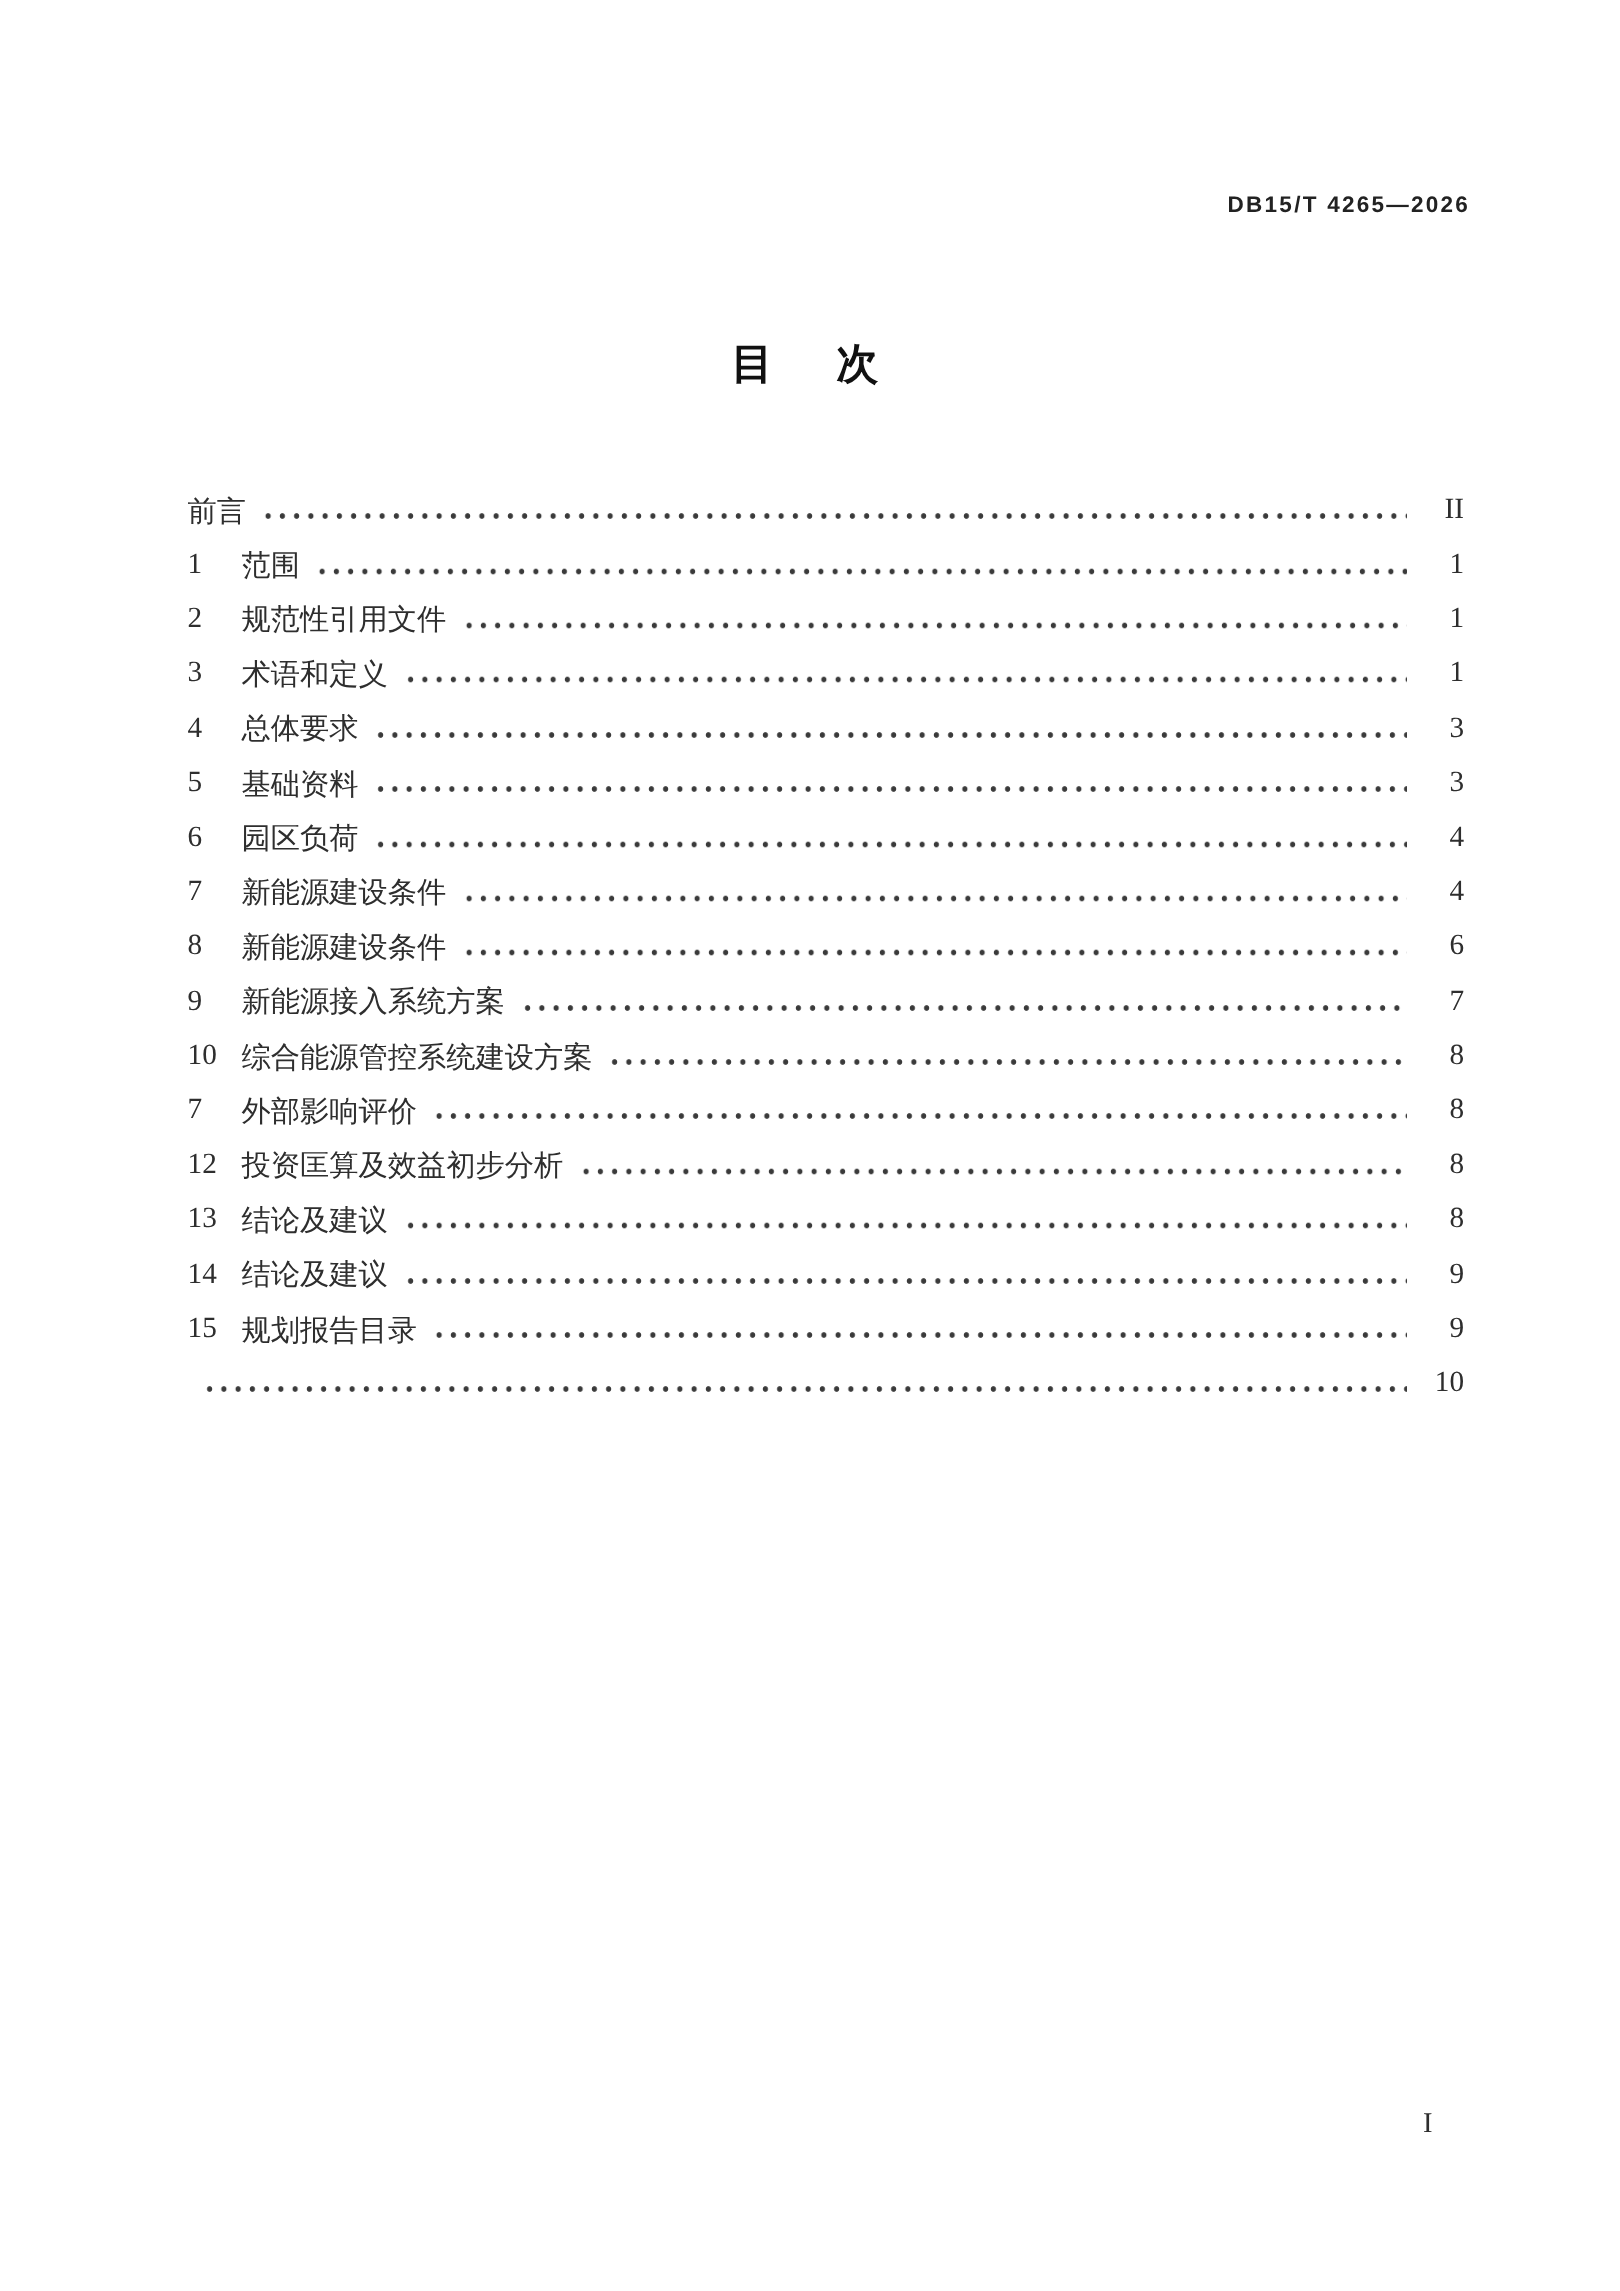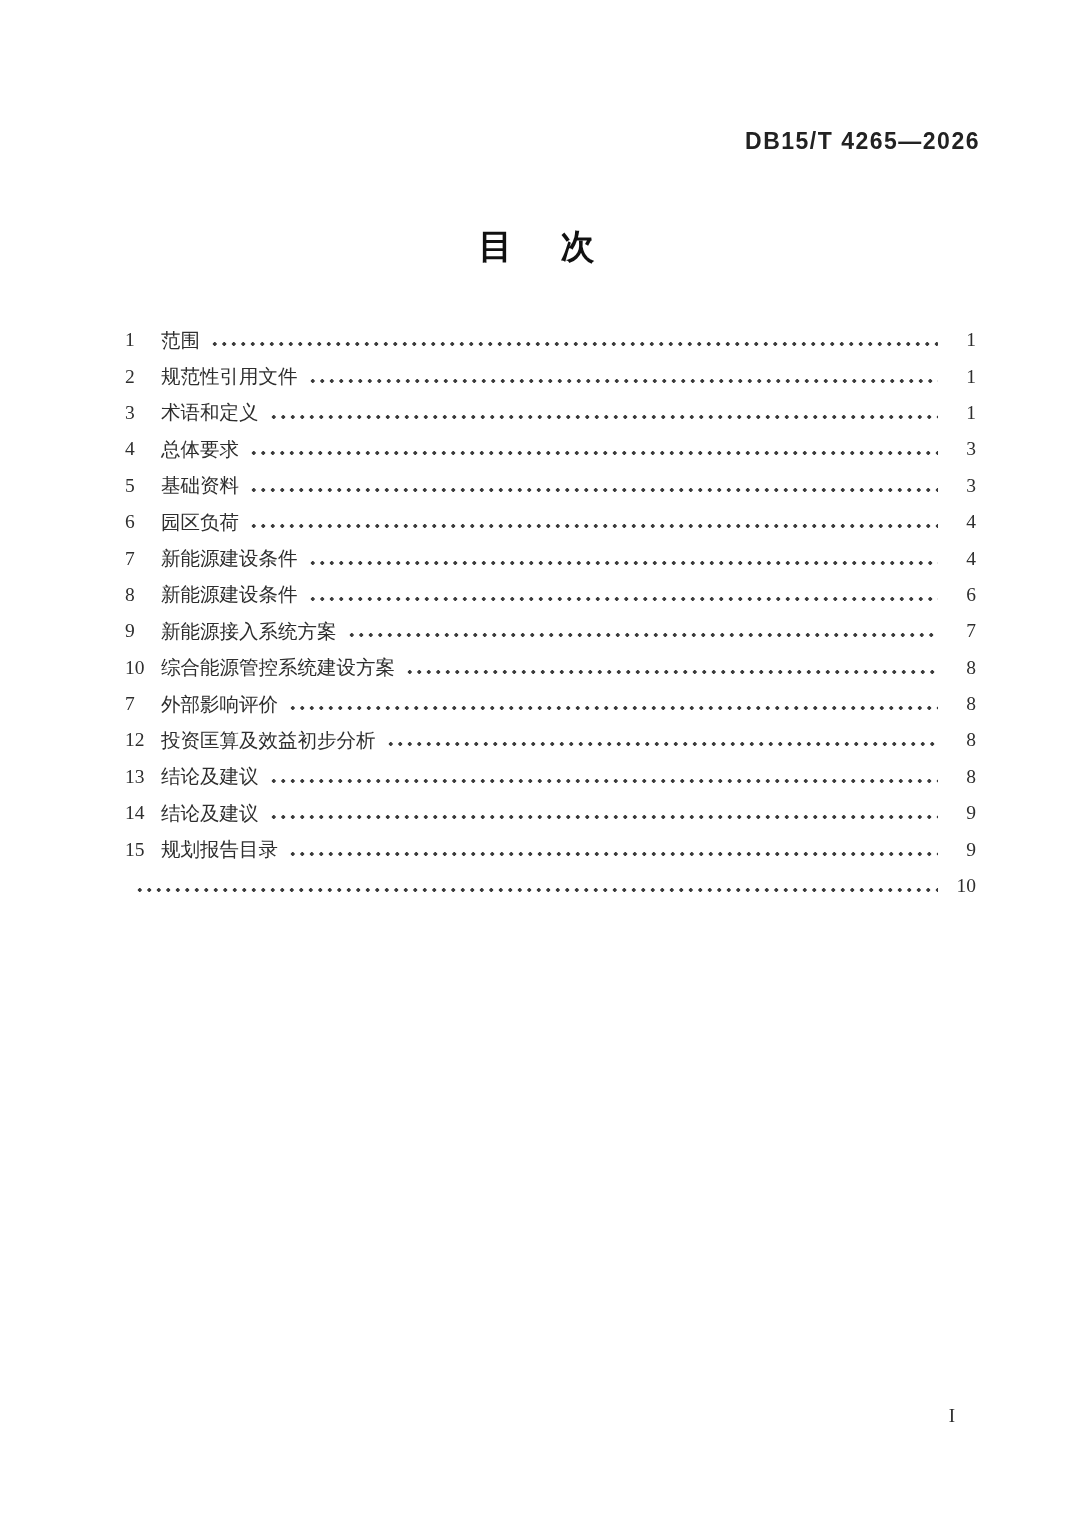--- a/index.html
+++ b/index.html
@@ -17,35 +17,35 @@
     overflow: hidden;
   }
   .doc-header {
     position: absolute;
     top: 128px;
     right: 100px;
   }
   .doc-number {
     font-family: "Liberation Sans", "DejaVu Sans", sans-serif;
     font-weight: 700;
-    font-size: 23px;
+    font-size: 15px;
     letter-spacing: 1.5px;
     color: #222222;
     white-space: nowrap;
   }
   .doc-title {
     position: absolute;
     top: 224px;
     left: 0;
     width: 100%;
     margin: 0;
     text-align: center;
     font-family: "Liberation Sans", "DejaVu Sans", sans-serif;
     font-weight: 700;
-    font-size: 34px;
+    font-size: 28px;
     letter-spacing: 7px;
     color: #111111;
   }
   .toc {
     position: absolute;
     top: 322px;
     left: 125px;
     right: 104px;
   }
   .toc-row {
@@ -93,20 +93,26 @@
 
 <div class="page">
 
   <div class="doc-header">
     <span class="doc-number">DB15/T 4265—2026</span>
   </div>
 
   <h1 class="doc-title">目　次</h1>
 
   <div class="toc" id="toc">
+  <div class="toc-row">
+
+    <span class="toc-label">前言</span>
+    <span class="toc-leader"></span>
+    <span class="toc-page">II</span>
+  </div>
 
   <div class="toc-row">
     <span class="toc-num">1</span>
     <span class="toc-label">范围</span>
     <span class="toc-leader"></span>
     <span class="toc-page">1</span>
   </div>
 
   <div class="toc-row">
     <span class="toc-num">2</span>

